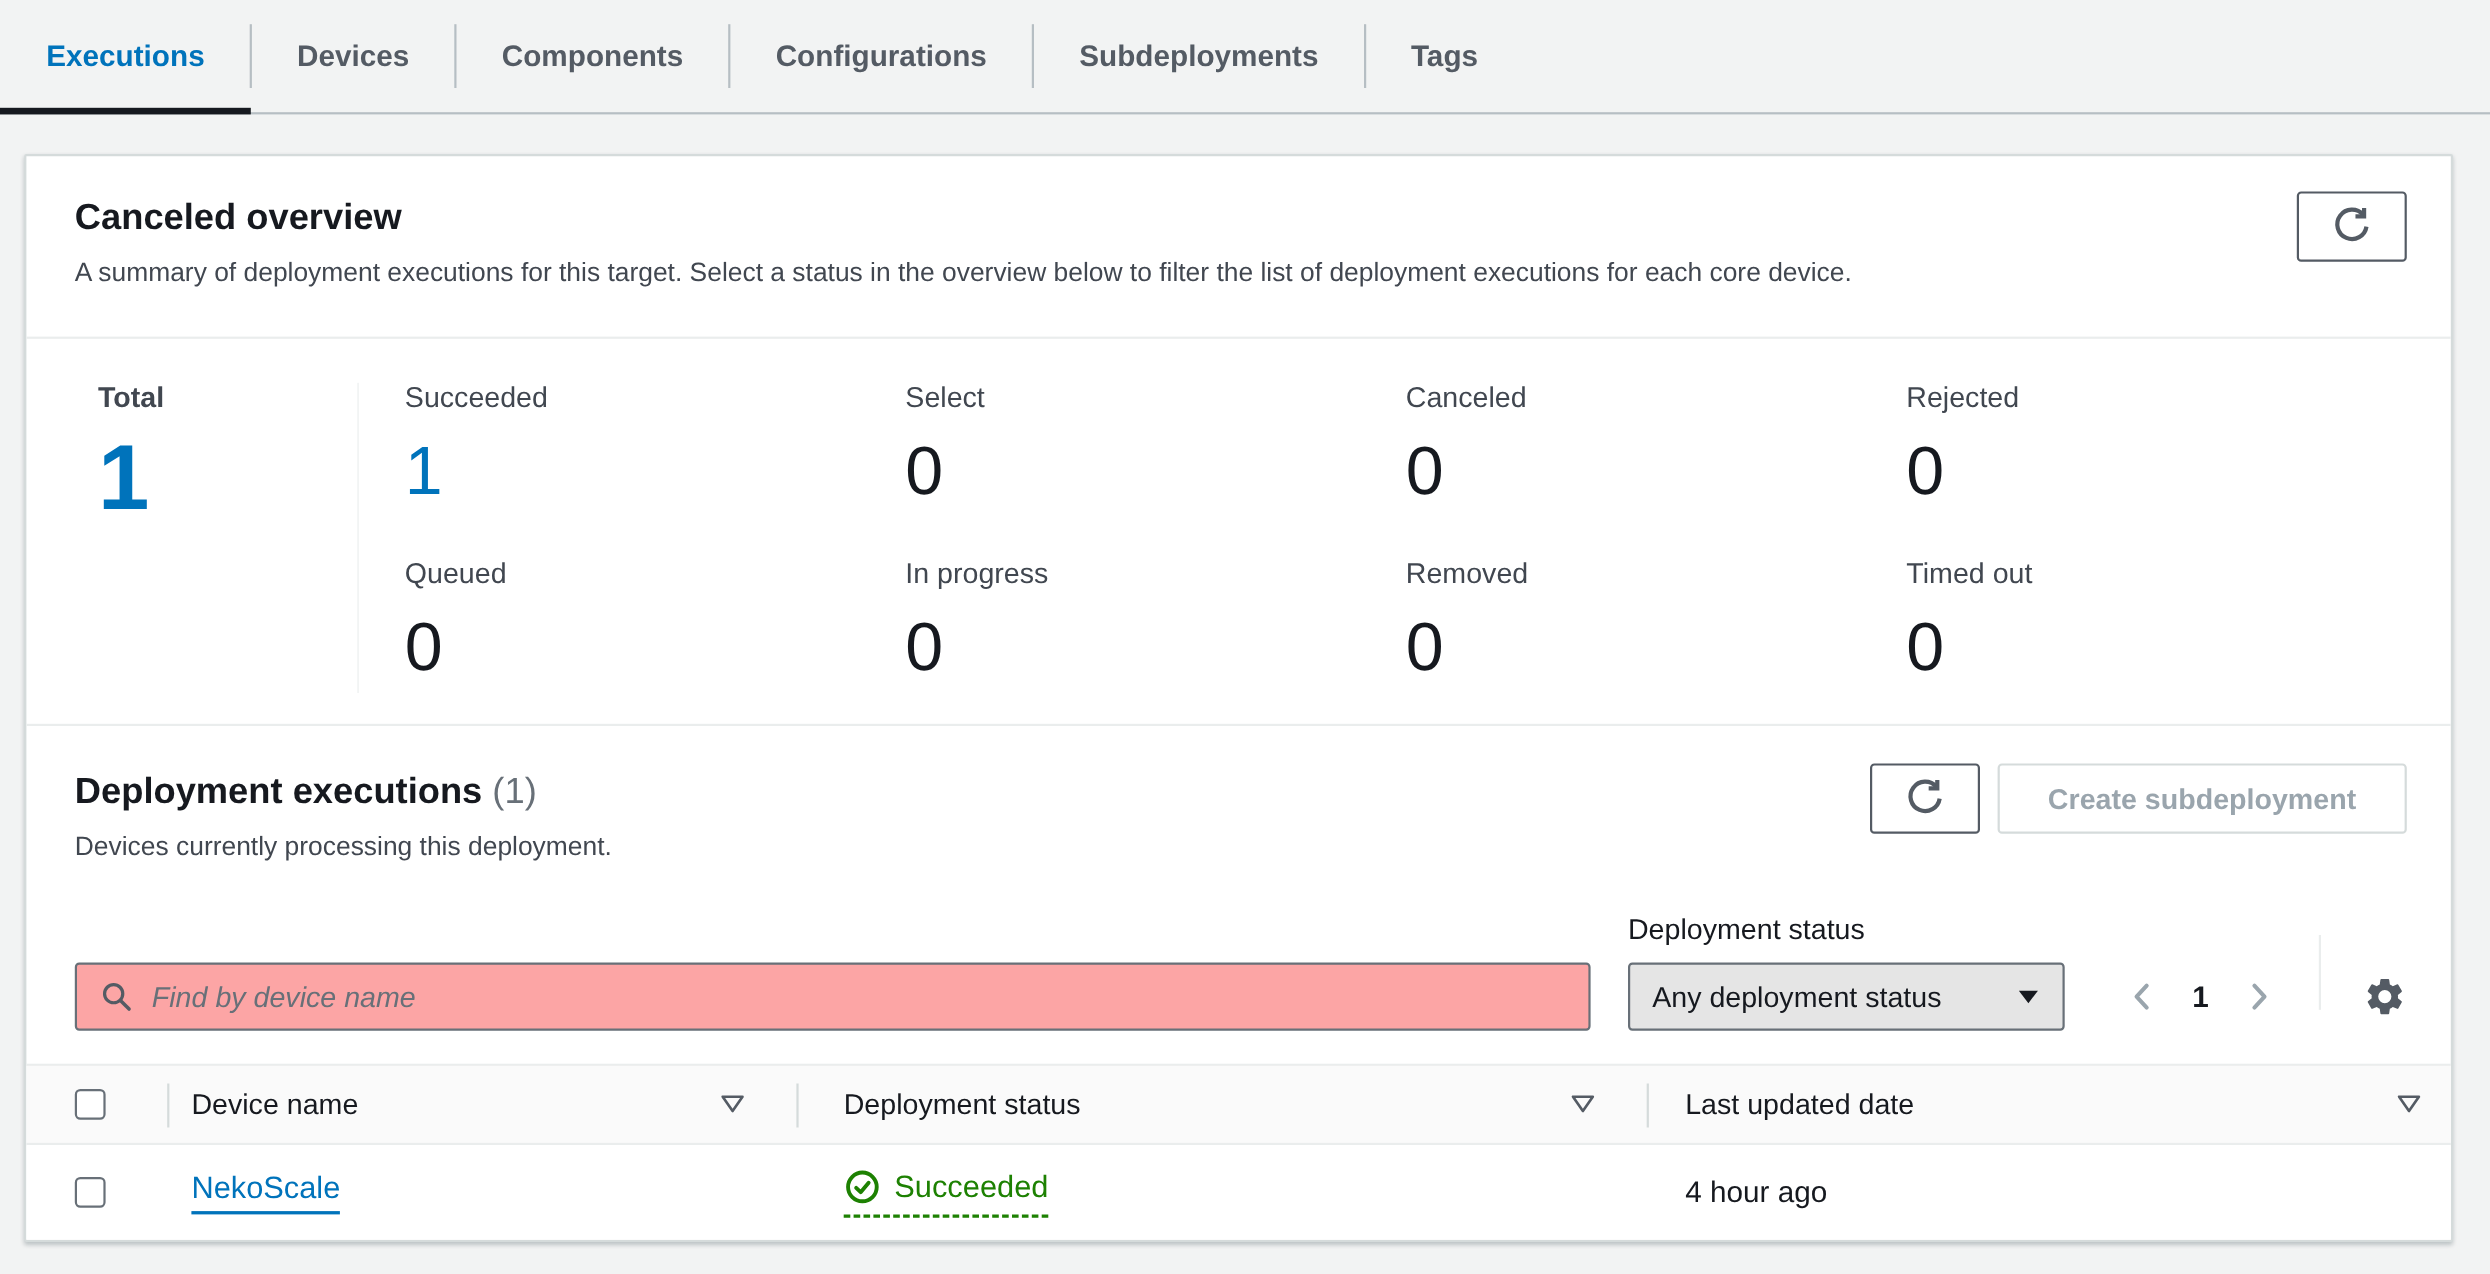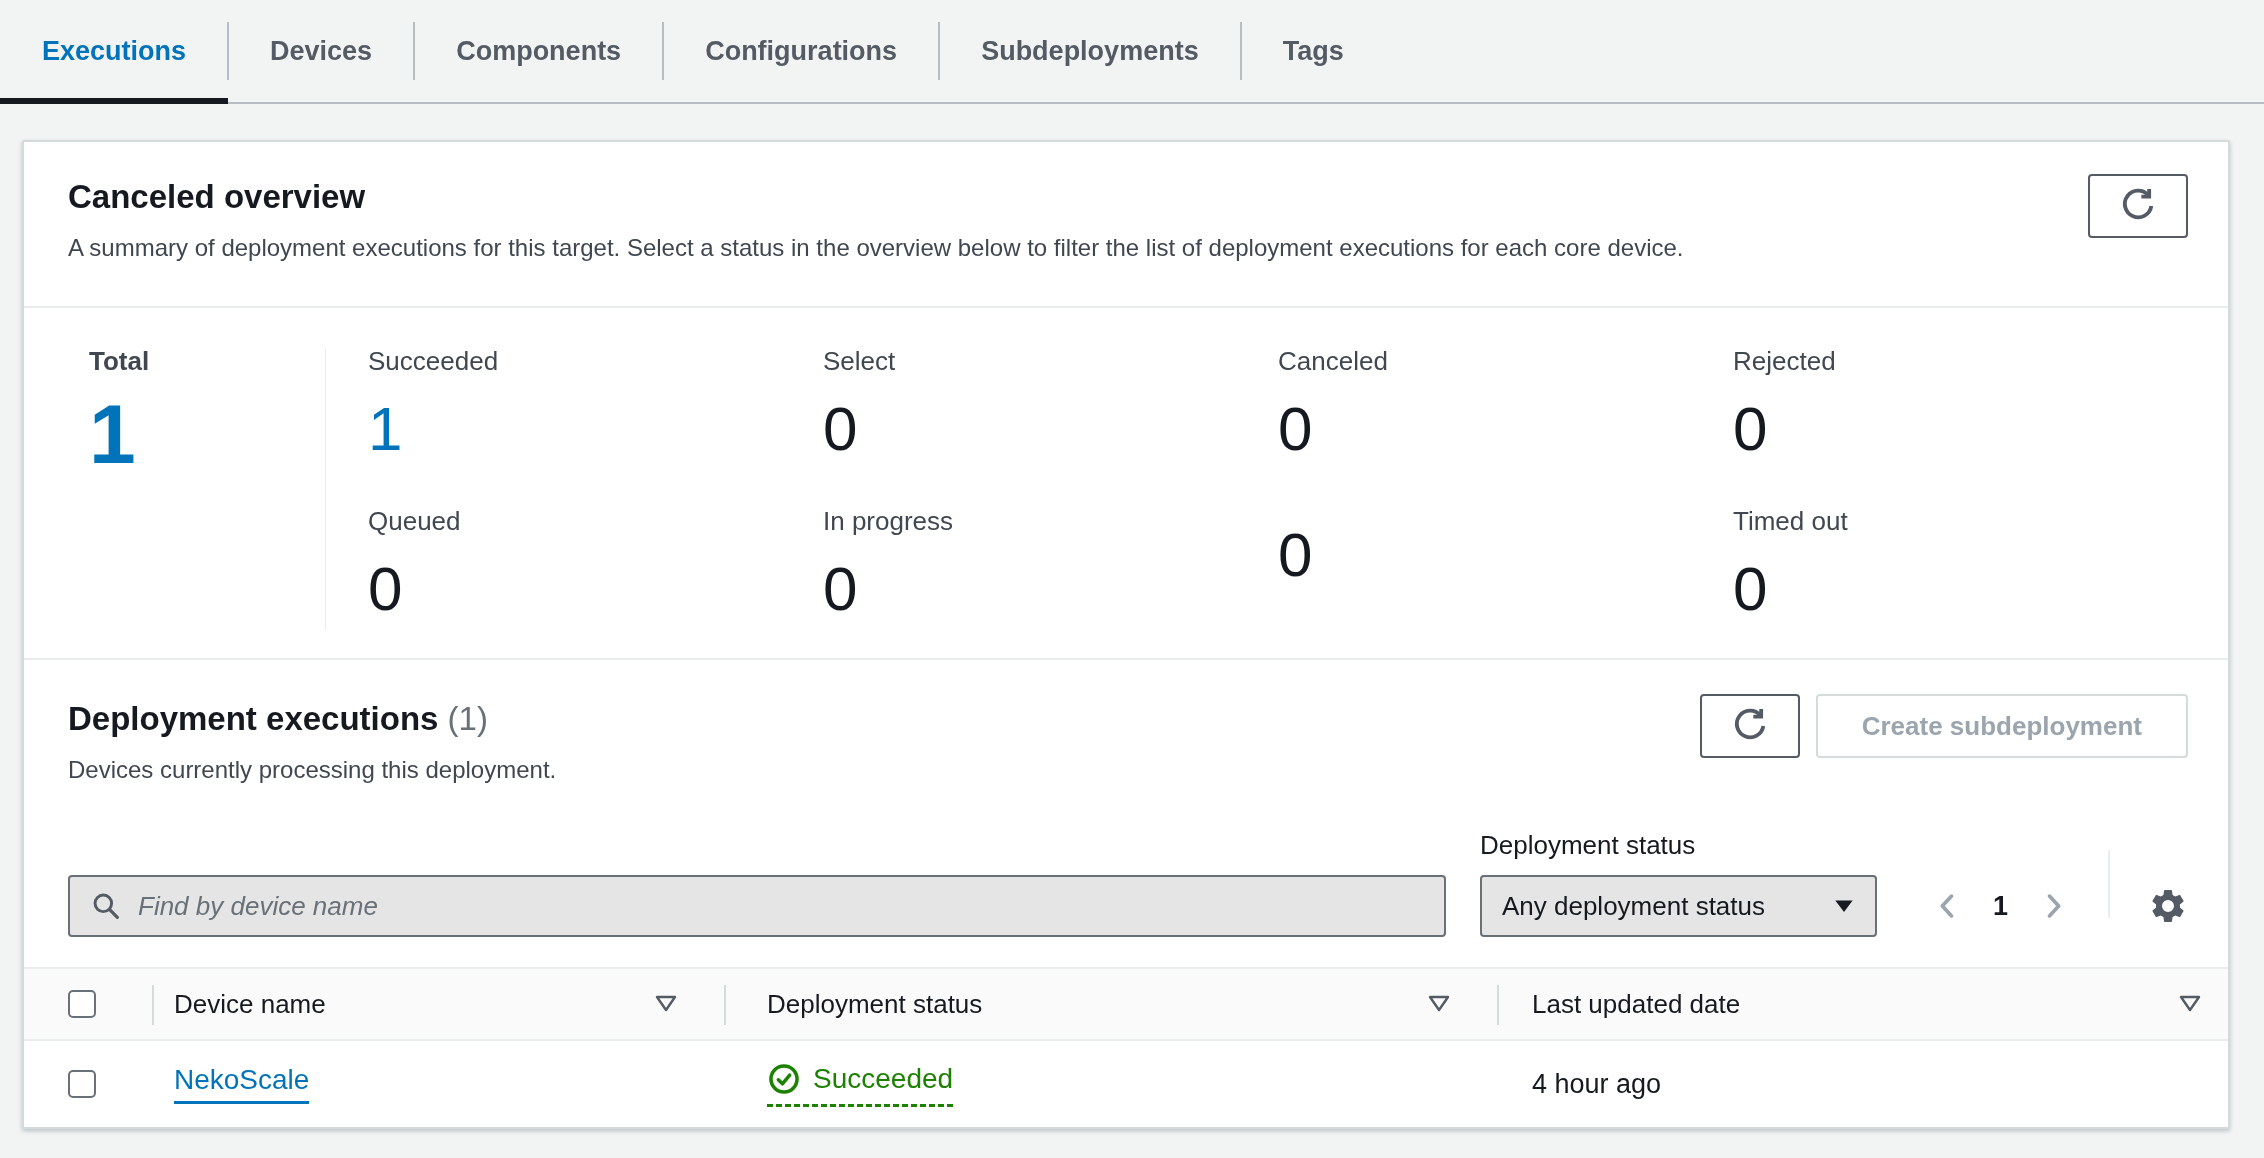--- a/index.html
+++ b/index.html
@@ -58,21 +58,21 @@
   .stats-grid { display:grid; grid-template-columns:repeat(4, 455px); row-gap:30px; margin-left:42px; }
 
   
   .dep-header { position:relative; padding:40px 40px 0 44px; }
   h2 { font-size:33px; font-weight:700; color:#16191f; }
   h2 .count { color:#687078; font-weight:400; }
   .dep-actions { position:absolute; right:40px; top:34px; display:flex; gap:16px; }
 
   .filter-row { display:flex; align-items:flex-end; padding:46px 40px 30px 44px; gap:34px; }
   .search-box {
-    flex:1; height:62px; border:2px solid #687078; border-radius:4px; background:#e5e5e5;
+    flex:1; height:62px; border:2px solid #687078; border-radius:4px; background:#fca5a5;
     display:flex; align-items:center; padding:0 20px; gap:16px;
   }
   .search-box input {
     flex:1; border:none; outline:none; background:transparent;
     font-family:"Liberation Sans", sans-serif; font-size:26px; font-style:italic; color:#545b64;
   }
   .search-box input::placeholder { color:#687078; font-style:italic; opacity:1; }
   .status-group { width:397px; flex:none; }
   .field-label { display:block; font-size:26px; color:#16191f; margin-bottom:14px; }
   .select {
@@ -163,20 +163,21 @@
       </div>
       <div>
         <div class="stat-label">Queued</div>
         <div class="stat-value">0</div>
       </div>
       <div>
         <div class="stat-label">In progress</div>
         <div class="stat-value">0</div>
       </div>
       <div>
+        <div class="stat-label">Removed</div>
         <div class="stat-value">0</div>
       </div>
       <div>
         <div class="stat-label">Timed out</div>
         <div class="stat-value">0</div>
       </div>
     </div>
   </div>
 
   <div class="dep-header">

